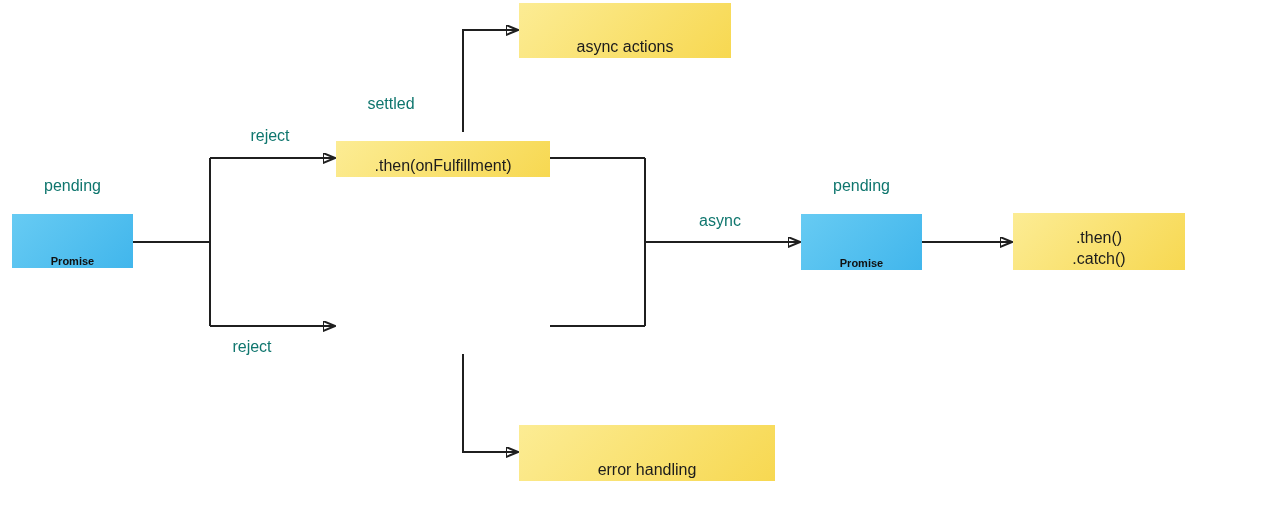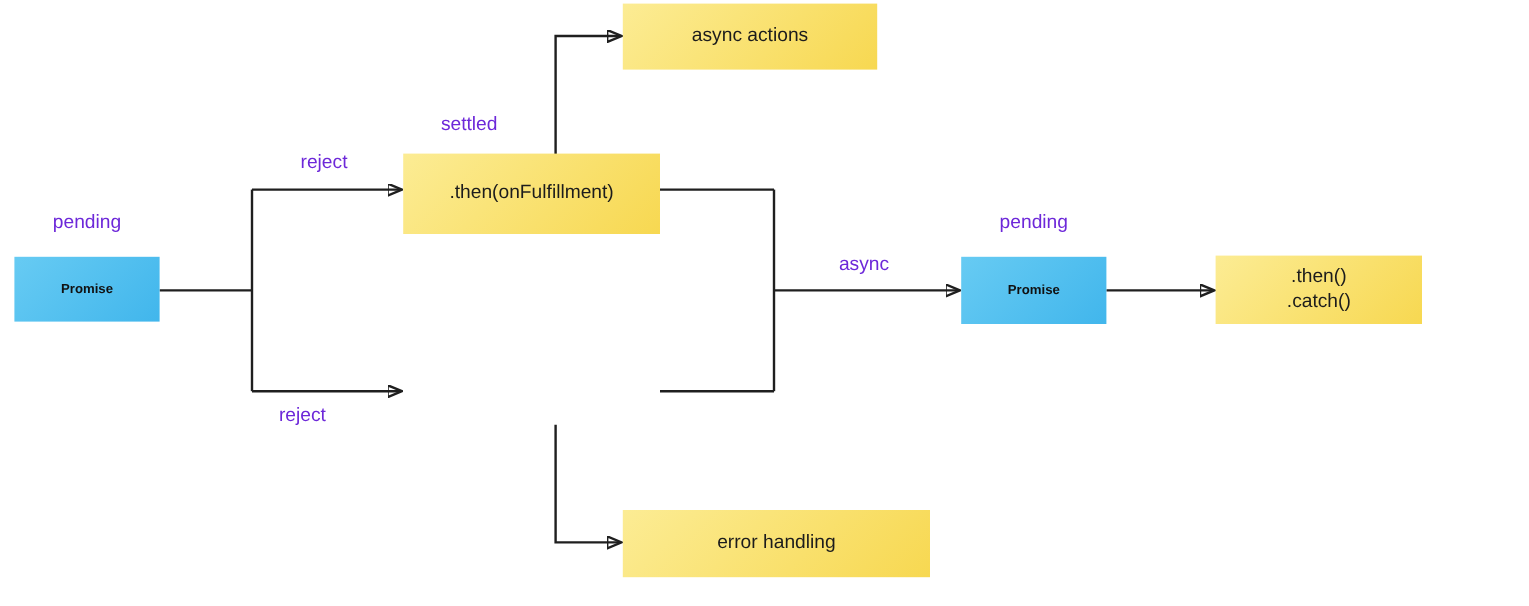--- a/index.html
+++ b/index.html
@@ -26,45 +26,45 @@
   svg.edges path {
     fill: none;
     stroke: #1f1f1f;
     stroke-width: 2;
   }
   .node {
     position: absolute;
     display: flex;
     flex-direction: column;
     align-items: center;
-    justify-content: center;
+    justify-content: flex-end;
     text-align: center;
     font-size: 16px;
     line-height: 1.3;
   }
   .node.blue {
     background: linear-gradient(135deg, #67cbf3 0%, #41b6ec 100%);
     font-weight: bold;
     font-size: 11px;
     color: #111111;
   }
   .node.yellow {
     background: linear-gradient(135deg, #fcec94 0%, #f7d851 100%);
     color: #1c1c1c;
   }
   .edge-label {
     position: absolute;
     font-size: 16px;
     text-align: center;
-    color: #6d28d9;
+    color: #0f766e;
     white-space: nowrap;
   }
   
   .n-promise1   { left: 12px;   top: 214px; width: 121px; height: 54px; }
-  .n-fulfill    { left: 336px;  top: 128px; width: 214px; height: 67px; }
+  .n-fulfill    { left: 336px;  top: 141px; width: 214px; height: 36px; }
   .n-reject     { left: 336px;  top: 299px; width: 214px; height: 55px; }
   .n-async      { left: 519px;  top: 3px;   width: 212px; height: 55px; }
   .n-error      { left: 519px;  top: 425px; width: 256px; height: 56px; }
   .n-promise2   { left: 801px;  top: 214px; width: 121px; height: 56px; }
   .n-thencatch  { left: 1013px; top: 213px; width: 172px; height: 57px; }
   
   .l-pending1 { left: 12px;  top: 177px; width: 121px; }
   .l-settled  { left: 336px; top: 95px;  width: 110px; }
   .l-fulfill  { left: 215px; top: 127px; width: 110px; }
   .l-reject   { left: 197px; top: 338px; width: 110px; }

